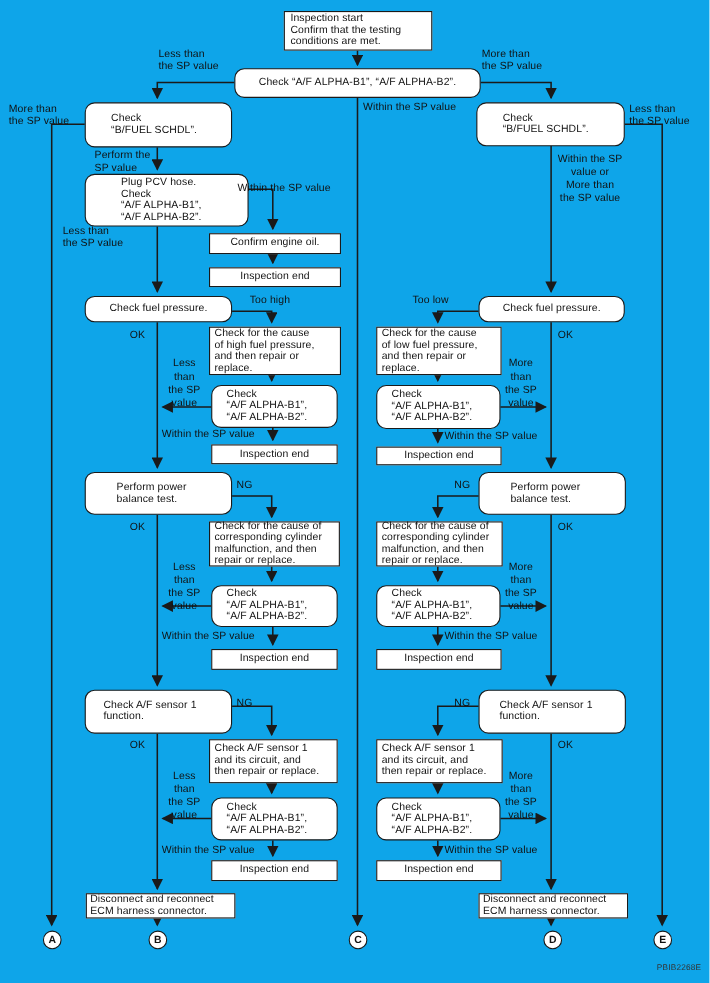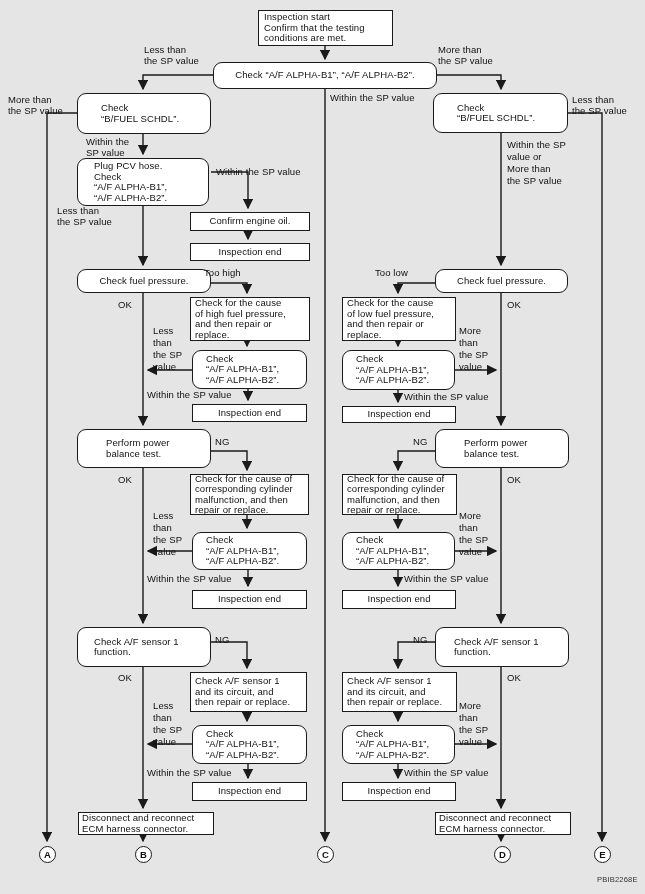--- a/index.html
+++ b/index.html
@@ -1,25 +1,25 @@
 <!DOCTYPE html>
 <html><head>
 <meta charset="utf-8">
 <style>
   html,body{margin:0;padding:0;background:#fff;}
-  #canvas{position:relative;width:645px;height:894px;background:#e5e5e5;
+  #canvas{position:relative;width:645px;height:894px;background:#0ea5e9;
           font-family:"Liberation Sans",sans-serif;color:#111;overflow:hidden;}
   #wires{position:absolute;left:0;top:0;width:645px;height:894px;}
   .node{position:absolute;box-sizing:border-box;background:#fff;border:1.5px solid #1a1a1a;
         display:flex;flex-direction:column;justify-content:center;
         font-size:9.5px;line-height:10.5px;white-space:pre-line;letter-spacing:0.1px;}
   .r{border-radius:9px;}
   .c{align-items:center;text-align:center;padding:0 2px;}
   .lbl{position:absolute;font-size:9.5px;line-height:11px;white-space:pre-line;letter-spacing:0.1px;}
-  .lbl4{line-height:12px;}
+  .lbl4{line-height:12px;text-align:center;}
   .term{position:absolute;box-sizing:border-box;width:17px;height:17px;border:1.6px solid #1a1a1a;
         border-radius:50%;display:flex;align-items:center;justify-content:center;
         font-size:9.5px;font-weight:bold;background:#fff;}
   .figcode{position:absolute;font-size:7.5px;letter-spacing:0.2px;color:#333;}
 </style>
 </head>
 <body>
 
 <div id="canvas">
 
@@ -77,21 +77,21 @@
   </svg>
 
   <div class="node" style="left:258px;top:10px;width:135px;height:36px;padding-left:5px">Inspection start
 Confirm that the testing
 conditions are met.</div>
   <div class="node r c" style="left:213px;top:62px;width:224px;height:27px">Check “A/F ALPHA-B1”, “A/F ALPHA-B2”.</div>
   <div class="node r" style="left:77px;top:93px;width:134px;height:41px;padding-left:23px">Check
 “B/FUEL SCHDL”.</div>
   <div class="node r" style="left:433px;top:93px;width:135px;height:40px;padding-left:23px">Check
 “B/FUEL SCHDL”.</div>
-  <div class="node r" style="left:77px;top:158px;width:132px;height:48px;padding-left:16px">Plug PCV hose.
+  <div class="node r" style="left:77px;top:158px;width:149px;height:48px;padding-left:32px">Plug PCV hose.
 Check
 “A/F ALPHA-B1”,
 “A/F ALPHA-B2”.</div>
   <div class="node c" style="left:190px;top:212px;width:120px;height:19px">Confirm engine oil.</div>
   <div class="node c" style="left:190px;top:243px;width:120px;height:18px">Inspection end</div>
   <div class="node r c" style="left:77px;top:269px;width:134px;height:24px">Check fuel pressure.</div>
   <div class="node" style="left:190px;top:297px;width:120px;height:44px;padding-left:4px">Check for the cause
 of high fuel pressure,
 and then repair or
 replace.</div>
@@ -154,31 +154,31 @@
 
   <div class="lbl" style="left:144px;top:44px">Less than
 the SP value</div>
   <div class="lbl" style="left:438px;top:44px">More than
 the SP value</div>
   <div class="lbl" style="left:8px;top:94px">More than
 the SP value</div>
   <div class="lbl" style="left:572px;top:94px">Less than
 the SP value</div>
   <div class="lbl" style="left:330px;top:92px">Within the SP value</div>
-  <div class="lbl" style="left:86px;top:136px">Within the
+  <div class="lbl" style="left:86px;top:136px">Perform the
 SP value</div>
   <div class="lbl" style="left:216px;top:166px">Within the SP value</div>
   <div class="lbl lbl4" style="left:507px;top:139px">Within the SP
 value or
 More than
 the SP value</div>
   <div class="lbl" style="left:57px;top:205px">Less than
 the SP value</div>
 
-  <div class="lbl" style="left:204px;top:267px">Too high</div>
+  <div class="lbl" style="left:227px;top:267px">Too high</div>
   <div class="lbl" style="left:375px;top:267px">Too low</div>
 
   <div class="lbl" style="left:118px;top:299px">OK</div>
   <div class="lbl" style="left:118px;top:474px">OK</div>
   <div class="lbl" style="left:118px;top:672px">OK</div>
   <div class="lbl" style="left:507px;top:299px">OK</div>
   <div class="lbl" style="left:507px;top:474px">OK</div>
   <div class="lbl" style="left:507px;top:672px">OK</div>
 
   <div class="lbl" style="left:215px;top:436px">NG</div>

